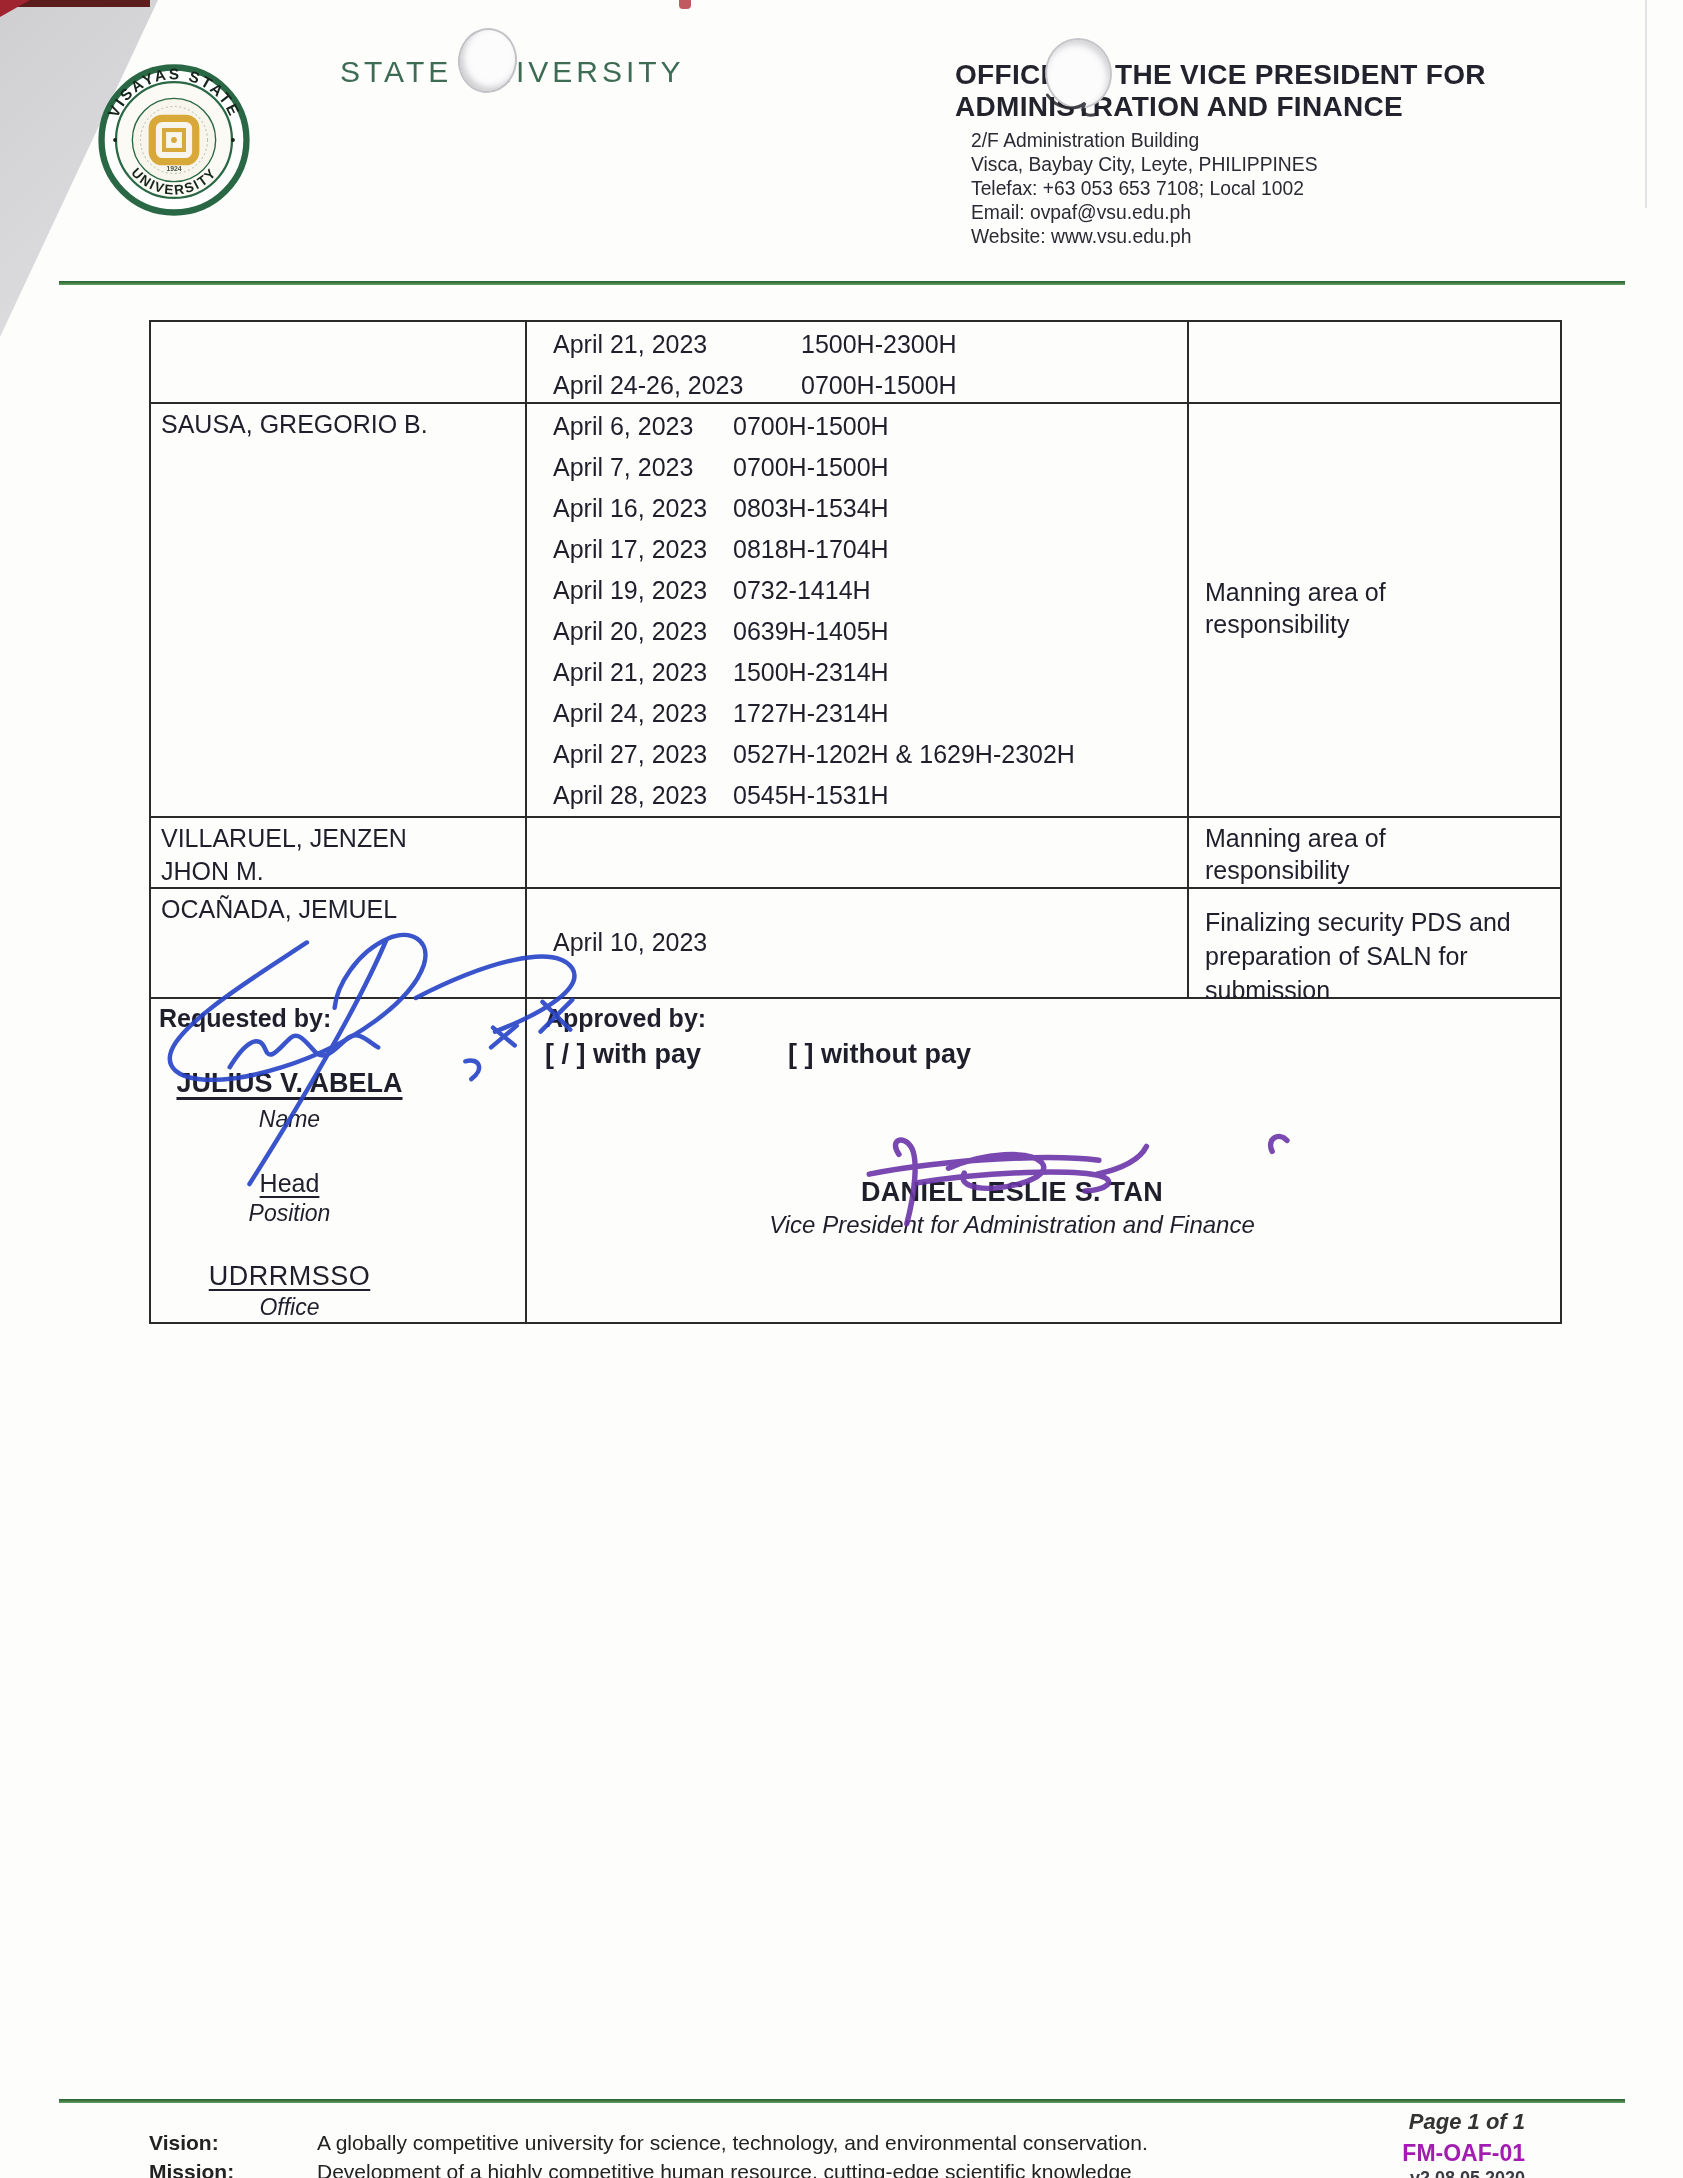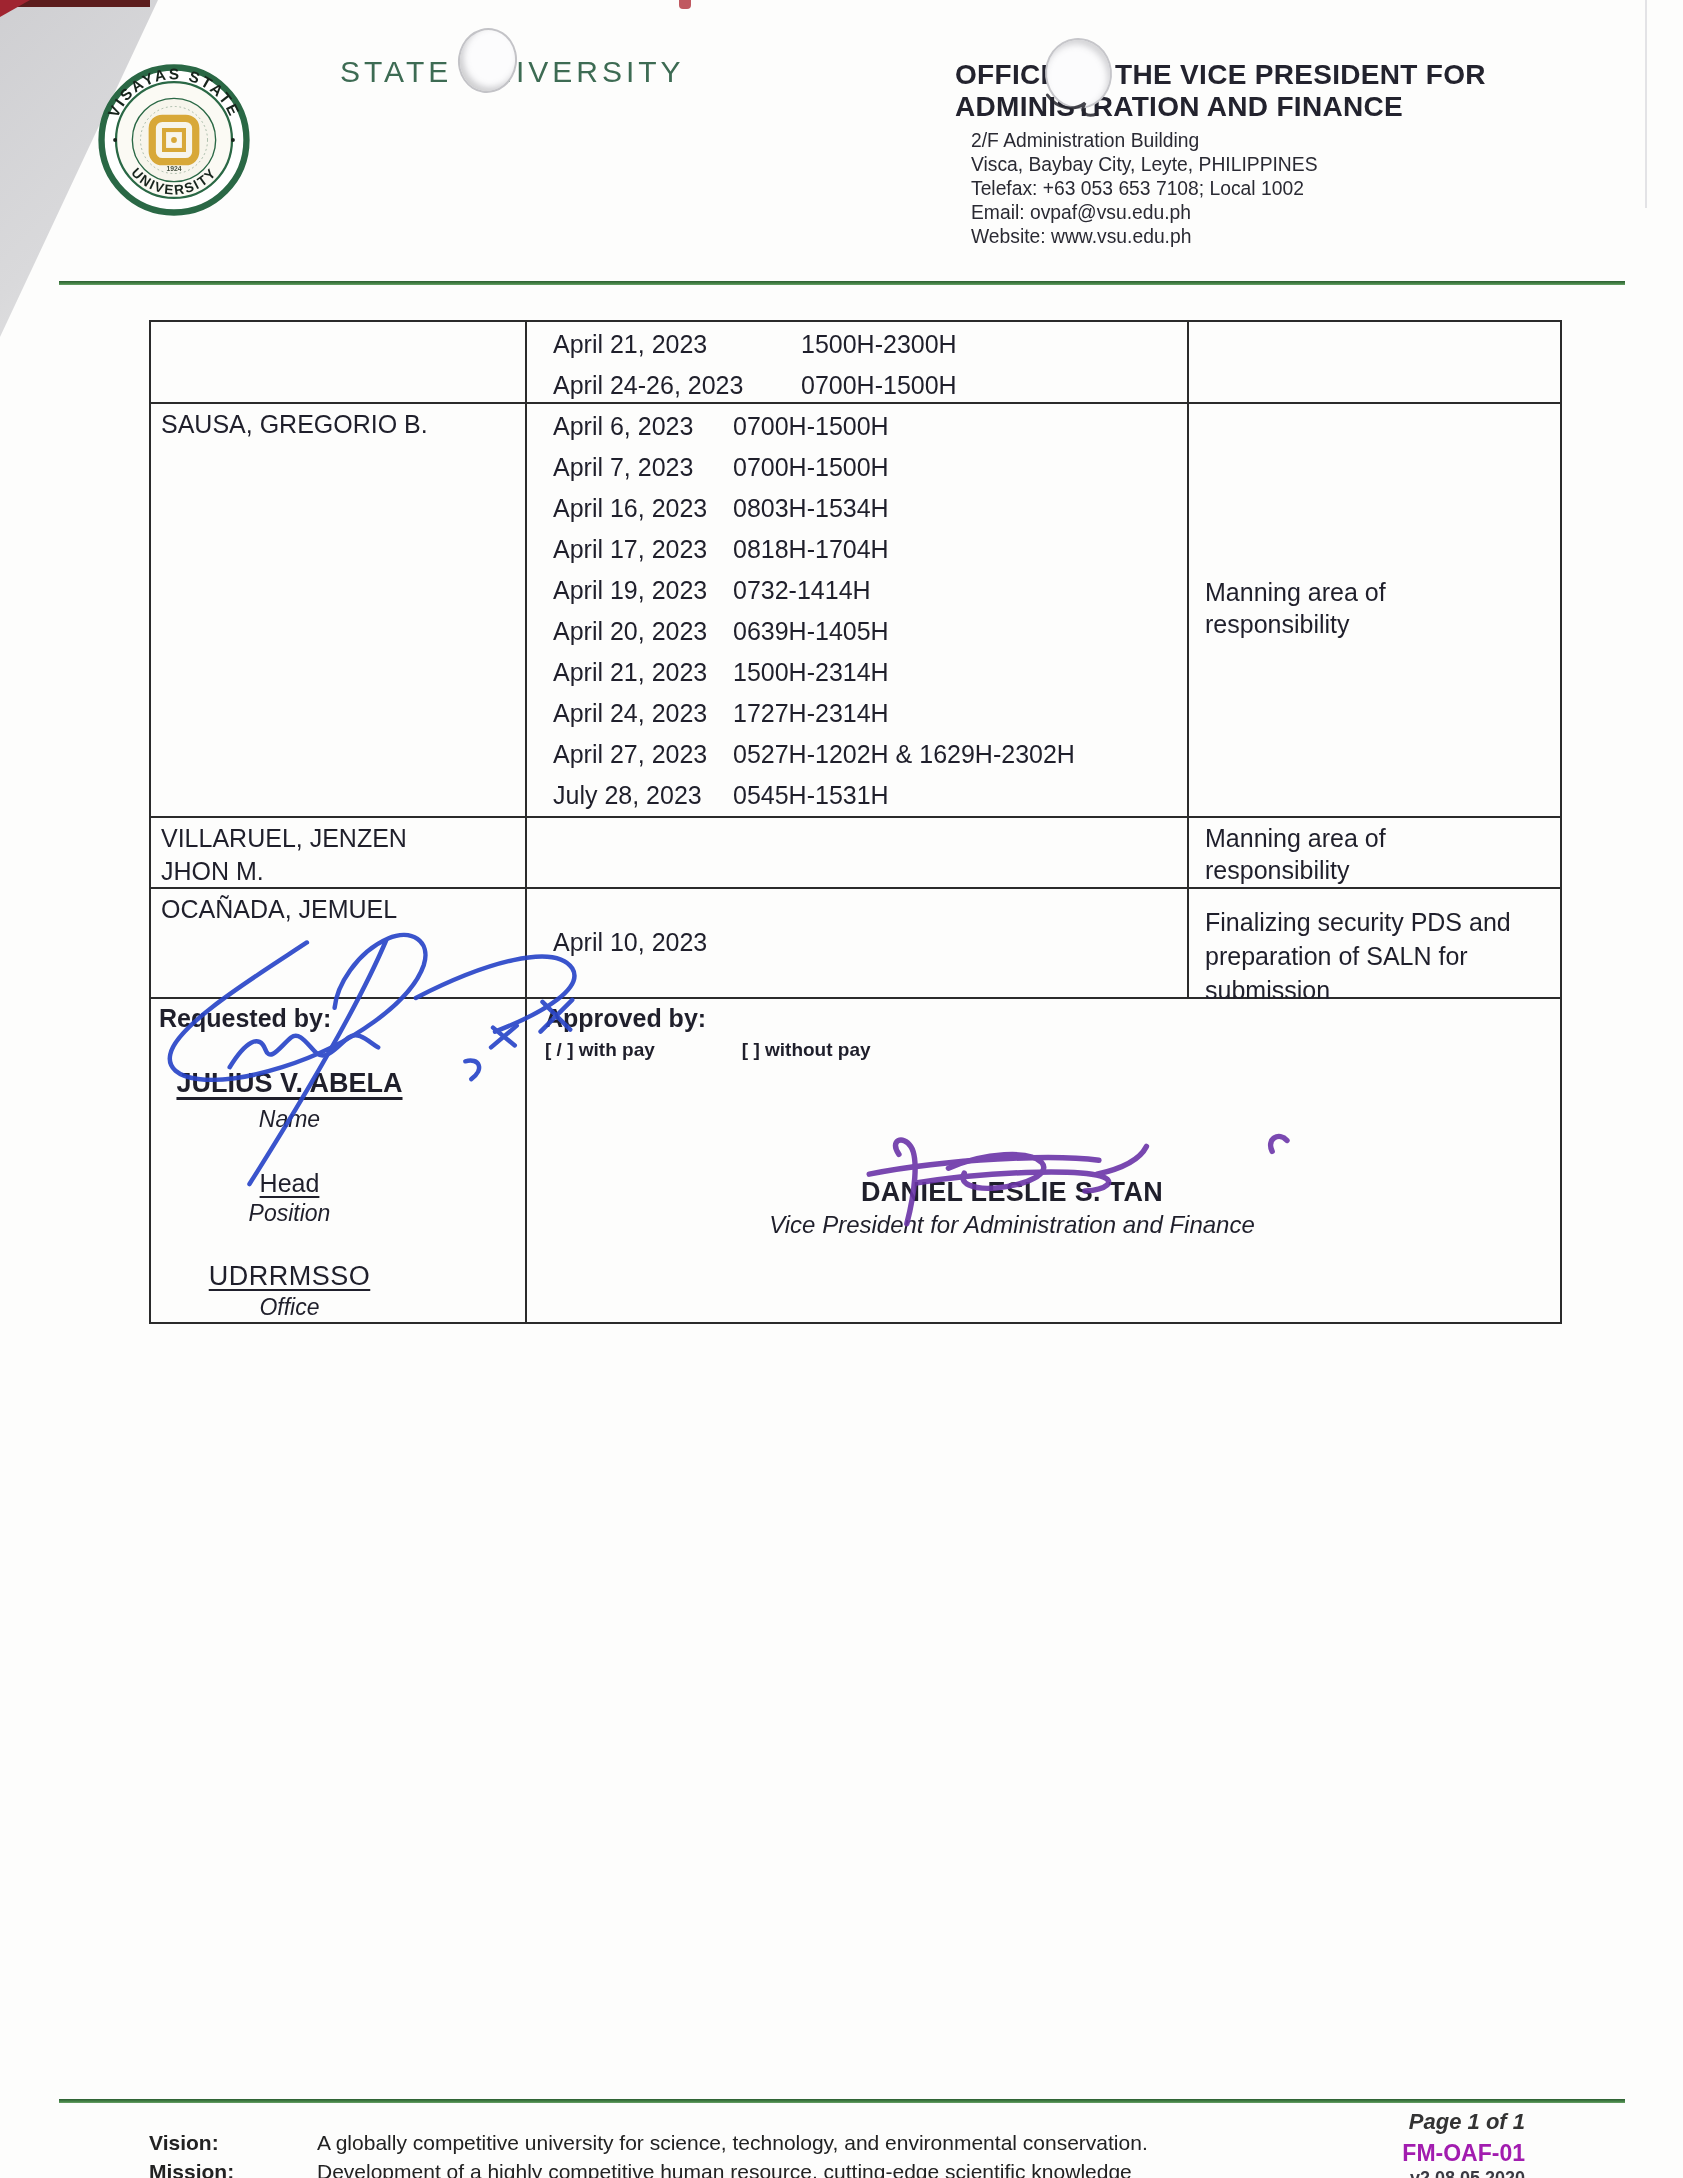--- a/index.html
+++ b/index.html
@@ -60,21 +60,21 @@
   .req-label{position:absolute;left:8px;top:5px;}
   .center-col{position:absolute;left:0;width:277px;text-align:center;}
   .sig-name{top:69px;font-size:27px;font-weight:bold;text-decoration:underline;text-decoration-thickness:2.5px;text-underline-offset:5px;}
   .sig-caption{font-size:23px;font-style:italic;font-weight:500;}
   .cap-name{top:107px;}
   .sig-pos{top:170px;font-size:25px;font-weight:500;text-decoration:underline;text-decoration-thickness:2px;text-underline-offset:4px;}
   .cap-pos{top:201px;}
   .sig-office{top:262px;font-size:27px;font-weight:500;letter-spacing:0.5px;text-decoration:underline;text-decoration-thickness:2px;text-underline-offset:4px;}
   .cap-office{top:295px;}
   .app-label{position:absolute;left:18px;top:5px;}
-  .pay-line{position:absolute;left:18px;top:40px;font-size:19px;font-weight:bold;}
+  .pay-line{position:absolute;left:18px;top:40px;font-size:27px;font-weight:bold;}
   .without-pay{margin-left:87px;}
   .approved-col{position:absolute;left:0;width:970px;text-align:center;}
   .app-name{top:178px;font-size:27px;font-weight:bold;letter-spacing:0.3px;}
   .app-title{top:212px;font-size:24px;font-style:italic;font-weight:500;}
   
   .footer-label{position:absolute;left:149px;font-size:21px;font-weight:bold;color:#222;}
   .footer-text{position:absolute;left:317px;font-size:21px;color:#222;font-weight:500;}
   .f-row1{top:2131px;} .f-row2{top:2160px;}
   .page-num{position:absolute;left:1317px;top:2109px;width:208px;text-align:right;font-size:22px;font-style:italic;font-weight:bold;color:#333;}
   .form-code{position:absolute;left:1317px;top:2140px;width:208px;text-align:right;font-size:23px;font-weight:bold;color:#a21caf;}
@@ -204,21 +204,21 @@
             <span class="s-date">April 24, 2023</span>
             <span class="s-time">1727H-2314H</span>
           </div>
 
           <div class="sched-line">
             <span class="s-date">April 27, 2023</span>
             <span class="s-time">0527H-1202H &amp; 1629H-2302H</span>
           </div>
 
           <div class="sched-line">
-            <span class="s-date">July 28, 2023</span>
+            <span class="s-date">April 28, 2023</span>
             <span class="s-time">0545H-1531H</span>
           </div>
         </div>
       <div class="c3">
         <div class="remark remark-sausa">Manning area of responsibility</div>
       </div>
     </div>
 
     <div class="t-row row-2">
       <div class="c1">

